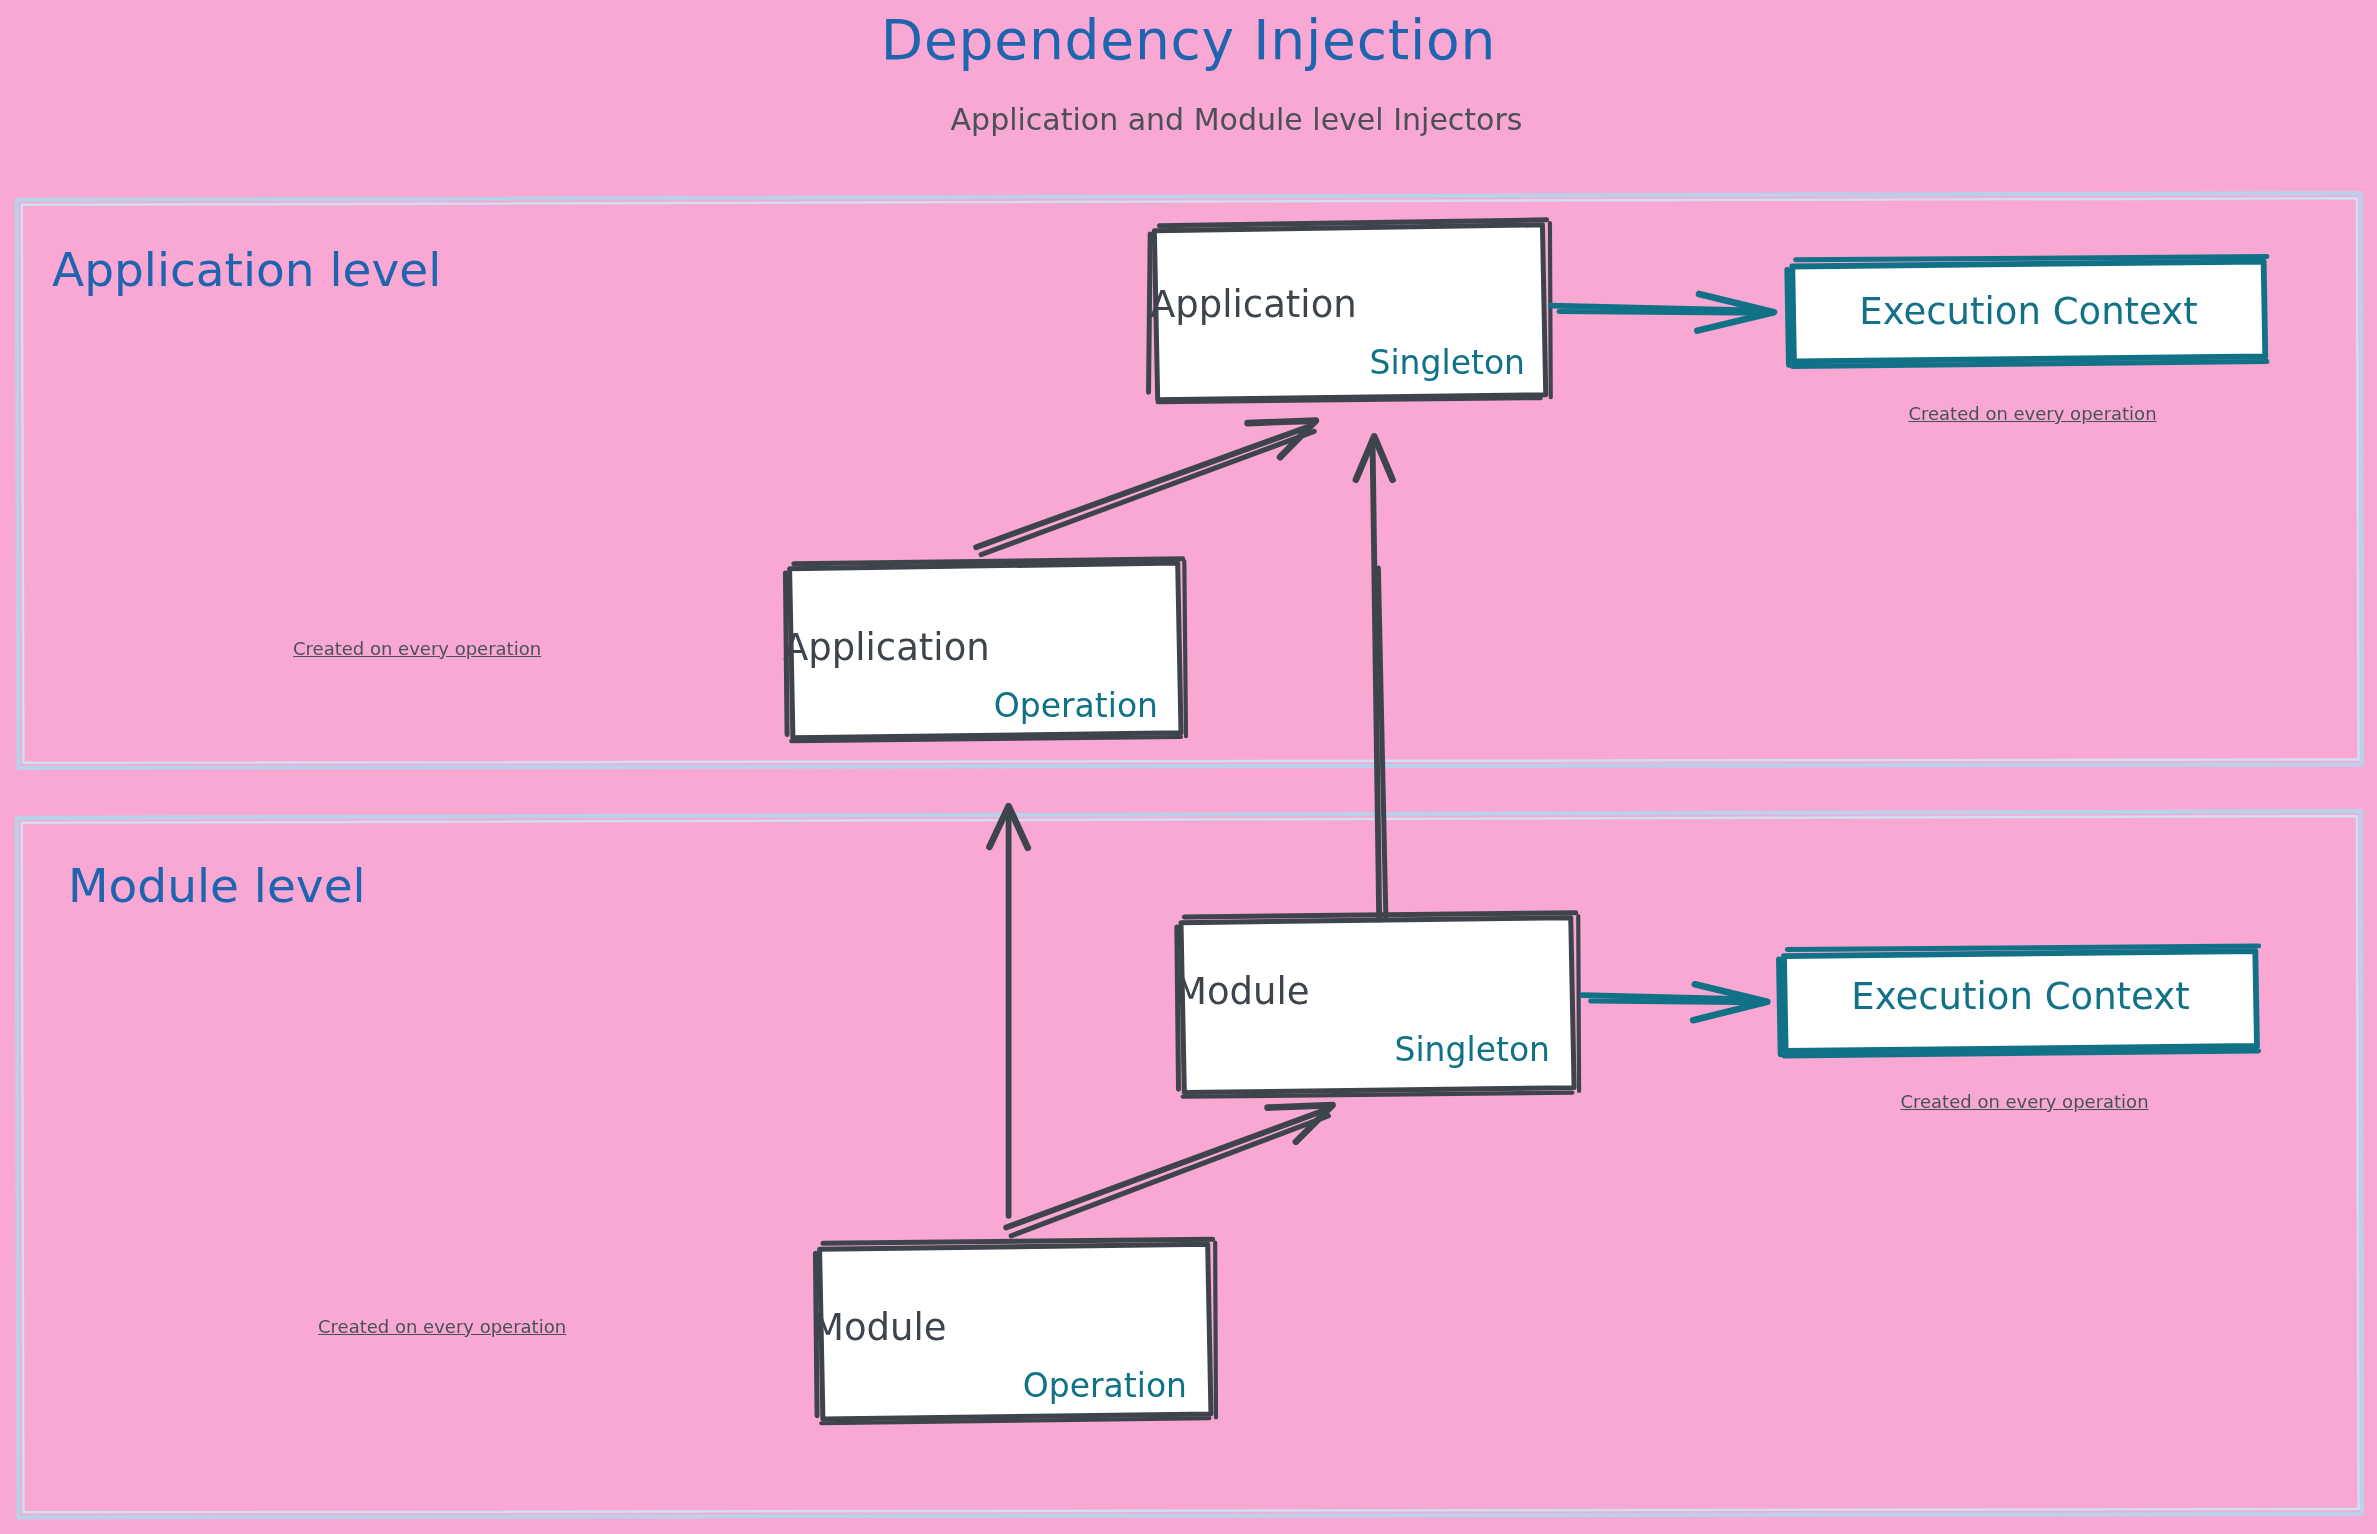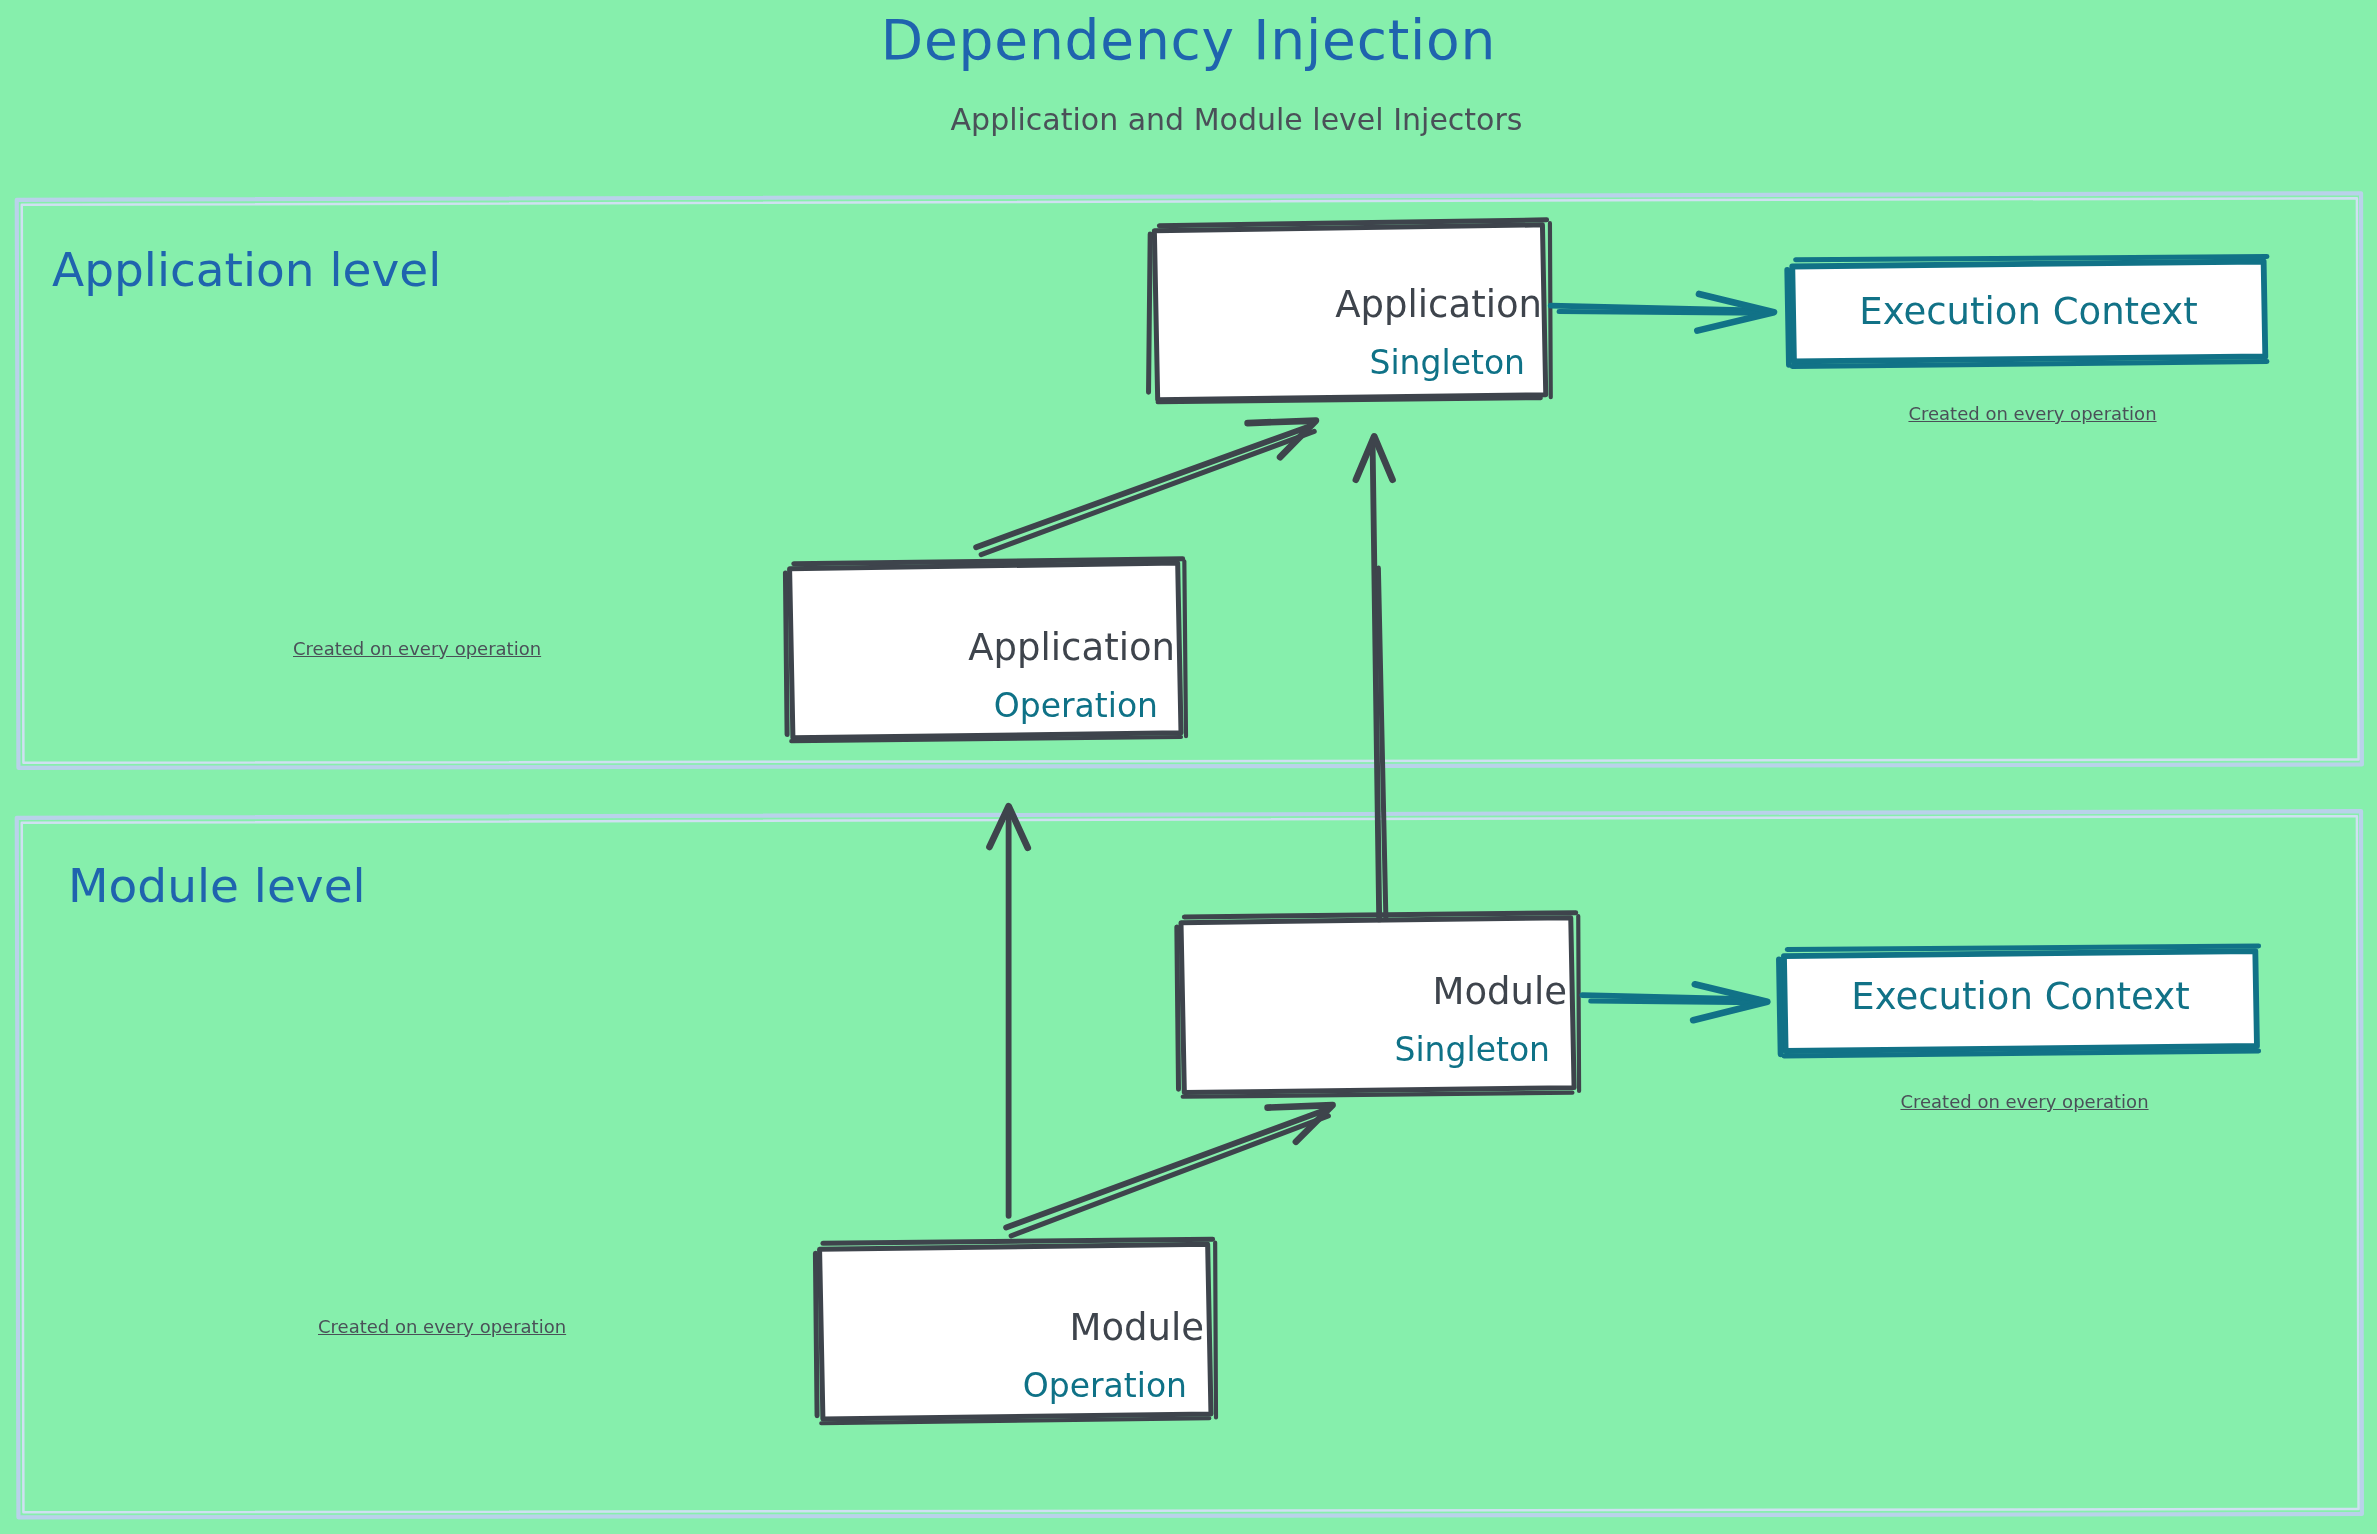--- a/index.html
+++ b/index.html
@@ -7,21 +7,21 @@
     padding: 0;
     background: #ffffff;
   }
   body {
     font-family: "DejaVu Sans", sans-serif;
   }
   #canvas {
     position: relative;
     width: 2377px;
     height: 1534px;
-    background: #86efac;
+    background: #f9a8d4;
     overflow: hidden;
   }
   svg.layer {
     position: absolute;
     left: 0;
     top: 0;
     width: 2377px;
     height: 1534px;
     pointer-events: none;
   }
@@ -58,21 +58,21 @@
     color: #1f64ae;
     font-weight: 500;
   }
   #lane-app-label  { left: 52px;  top: 242px; }
   #lane-mod-label  { left: 52px;  top: 858px; margin-left: 16px; }
 
   
   .box-title {
     font-size: 37px;
     color: #3e444c;
-    text-align: right;
+    text-align: left;
   }
   .box-badge {
     font-size: 33px;
     color: #0f7287;
     text-align: right;
   }
   .ec-title {
     font-size: 37px;
     color: #117287;
     text-align: center;

